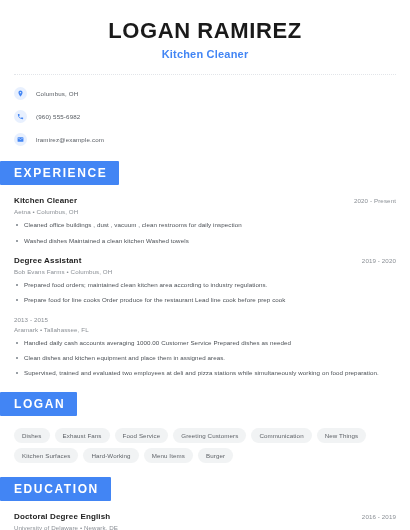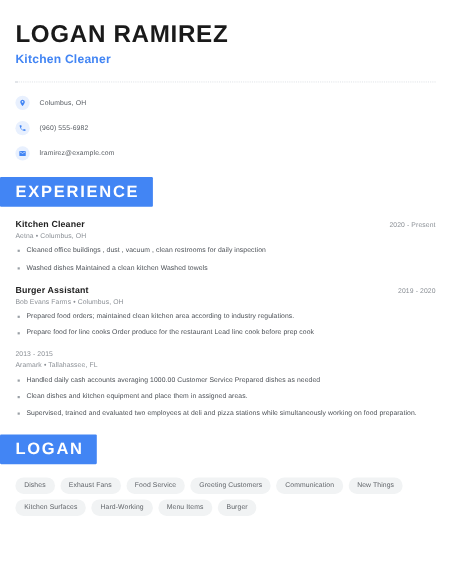--- a/index.html
+++ b/index.html
@@ -15,20 +15,21 @@
     position: relative;
     width: 410px;
     height: 530px;
     background: #ffffff;
     padding: 0;
   }
 
   
   .header {
     padding: 18px 14px 0 14px;
+    text-align: center;
   }
   .name {
     font-size: 22px;
     font-weight: bold;
     letter-spacing: 0.6px;
     color: #1a1a1a;
     line-height: 1.15;
   }
   .role {
     margin-top: 5px;
@@ -72,21 +73,21 @@
     color: #555a60;
     letter-spacing: 0.15px;
   }
 
   
   .section { margin-top: 14px; }
   .sec-badge {
     display: inline-block;
     background: #4285f4;
     color: #ffffff;
-    font-size: 15px;
+    font-size: 12px;
     font-weight: bold;
     letter-spacing: 1.6px;
     padding: 5px 12px 5px 14px;
     margin-left: 0;
     border-radius: 1px;
   }
   .sec-body { padding: 0 14px; }
 
   
   .entry { margin-top: 11px; }
@@ -210,21 +211,21 @@
         </div>
         <div class="entry-sub">Aetna • Columbus, OH</div>
         <ul class="bullets">
           <li>Cleaned office buildings , dust , vacuum , clean restrooms for daily inspection</li>
           <li>Washed dishes Maintained a clean kitchen Washed towels</li>
         </ul>
       </div>
 
       <div class="entry">
         <div class="entry-head">
-          <span class="entry-title">Burger Assistant</span>
+          <span class="entry-title">Degree Assistant</span>
           <span class="entry-date">2019 - 2020</span>
         </div>
         <div class="entry-sub">Bob Evans Farms • Columbus, OH</div>
         <ul class="bullets">
           <li>Prepared food orders; maintained clean kitchen area according to industry regulations.</li>
           <li>Prepare food for line cooks Order produce for the restaurant Lead line cook before prep cook</li>
         </ul>
       </div>
 
       <div class="entry">
@@ -253,14 +254,26 @@
         <span class="skill-tag">Communication</span>
         <span class="skill-tag">New Things</span>
         <span class="skill-tag">Kitchen Surfaces</span>
         <span class="skill-tag">Hard-Working</span>
         <span class="skill-tag">Menu Items</span>
         <span class="skill-tag">Burger</span>
       </div>
     </div>
   </div>
 
+  <div class="section">
+    <div class="sec-badge">EDUCATION</div>
+    <div class="sec-body">
+      <div class="edu-entry">
+        <div class="entry-head">
+          <span class="entry-title">Doctoral Degree English</span>
+          <span class="entry-date">2016 - 2019</span>
+        </div>
+        <div class="entry-sub">University of Delaware • Newark, DE</div>
+      </div>
+    </div>
+  </div>
 
 </div>
 
 </body></html>

